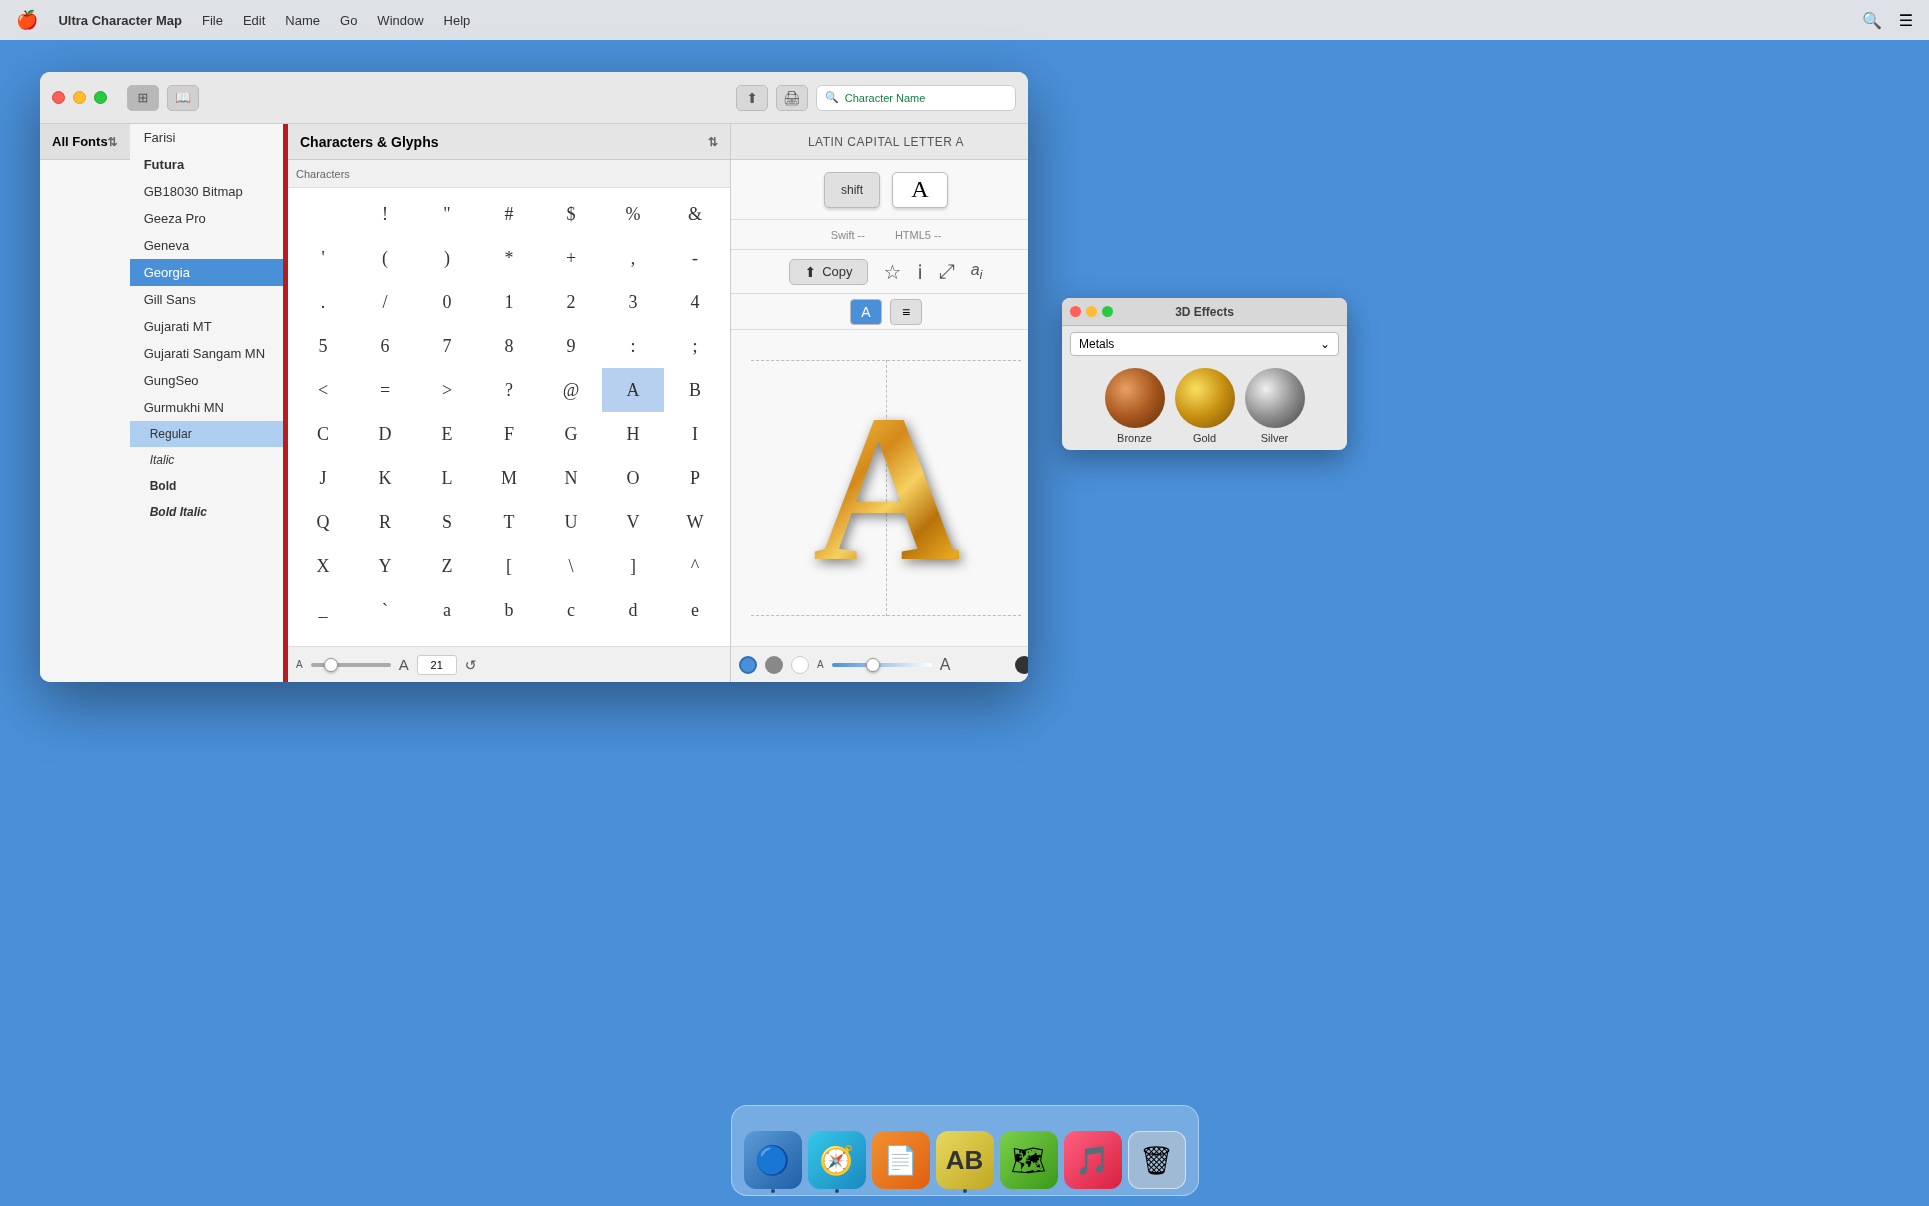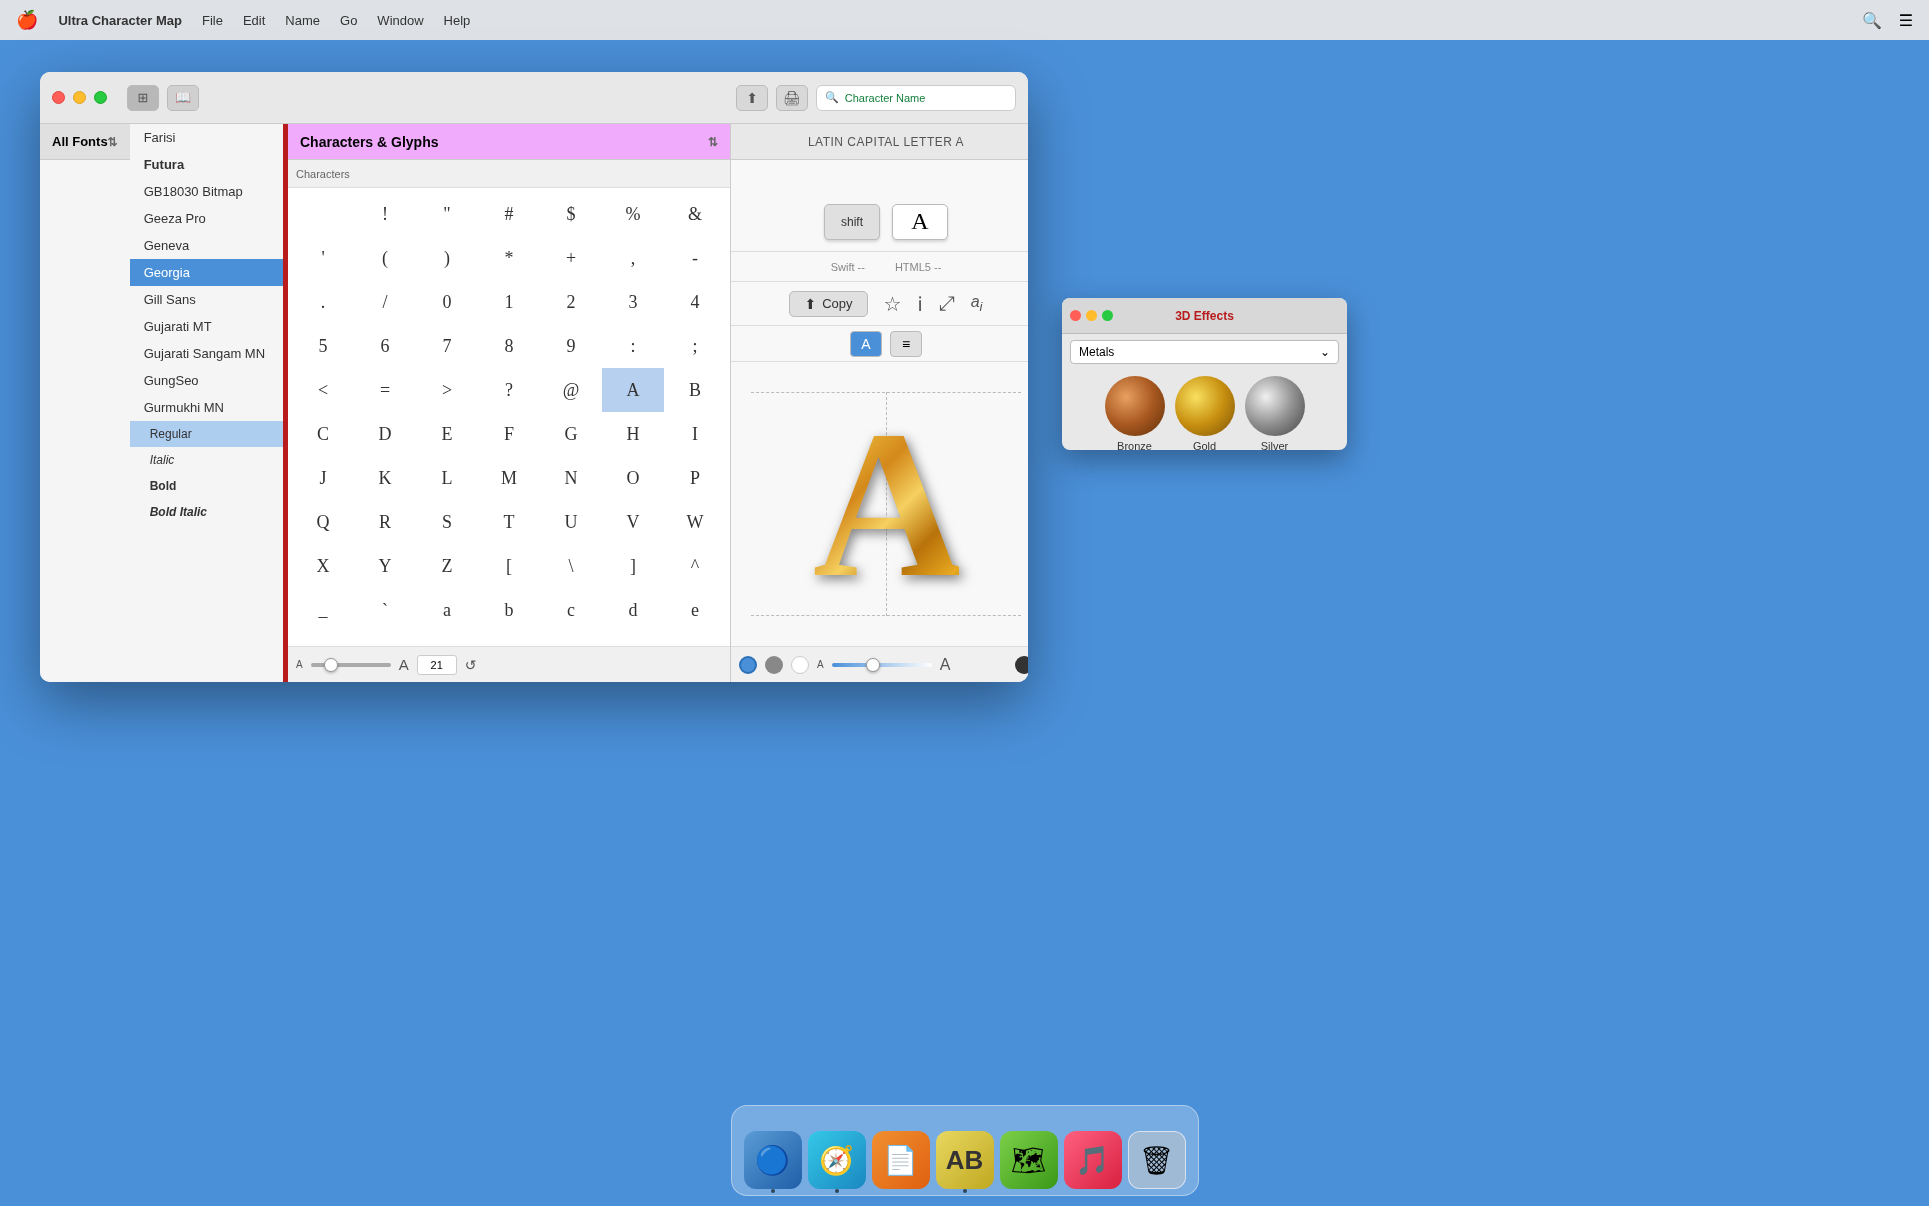--- a/index.html
+++ b/index.html
@@ -176,21 +176,21 @@
     
     .chars-panel {
       flex: 1;
       background: white;
       display: flex;
       flex-direction: column;
       border-right: 1px solid #ccc;
     }
     .chars-header {
       height: 36px;
-      background: #f0abfc;
+      background: #e5e5e5;
       display: flex;
       align-items: center;
       padding: 0 12px;
       font-size: 14px;
       font-weight: 600;
       border-bottom: 1px solid #ccc;
       justify-content: space-between;
       gap: 44px;
     }
     .chars-subheader {
@@ -265,21 +265,20 @@
       text-align: right;
     }
     .detail-char-preview {
       height: 60px;
       display: flex;
       align-items: center;
       justify-content: center;
       gap: 12px;
       padding: 8px;
       border-bottom: 1px solid #ddd;
-      margin-top: 32px;
     }
     .shift-key {
       width: 56px;
       height: 36px;
       background: #e0e0e0;
       border-radius: 5px;
       border: 1px solid #bbb;
       display: flex;
       align-items: center;
       justify-content: center;
@@ -398,28 +397,28 @@
       top: 298px;
       left: 1062px;
       width: 285px;
       height: 152px;
       background: #e8e8e8;
       border-radius: 8px;
       box-shadow: 0 10px 30px rgba(0,0,0,0.35);
       overflow: hidden;
     }
     .effects-title-bar {
-      height: 36px;
+      height: 28px;
       background: #d8d8d8;
       display: flex;
       align-items: center;
       justify-content: center;
       font-size: 12px;
       font-weight: 600;
-      color: #b91c1c;
+      color: #404040;
       border-bottom: 1px solid #bbb;
       position: relative;
     }
     .effects-traffic {
       position: absolute;
       left: 8px;
       display: flex;
       gap: 5px;
     }
     .eff-tl {

